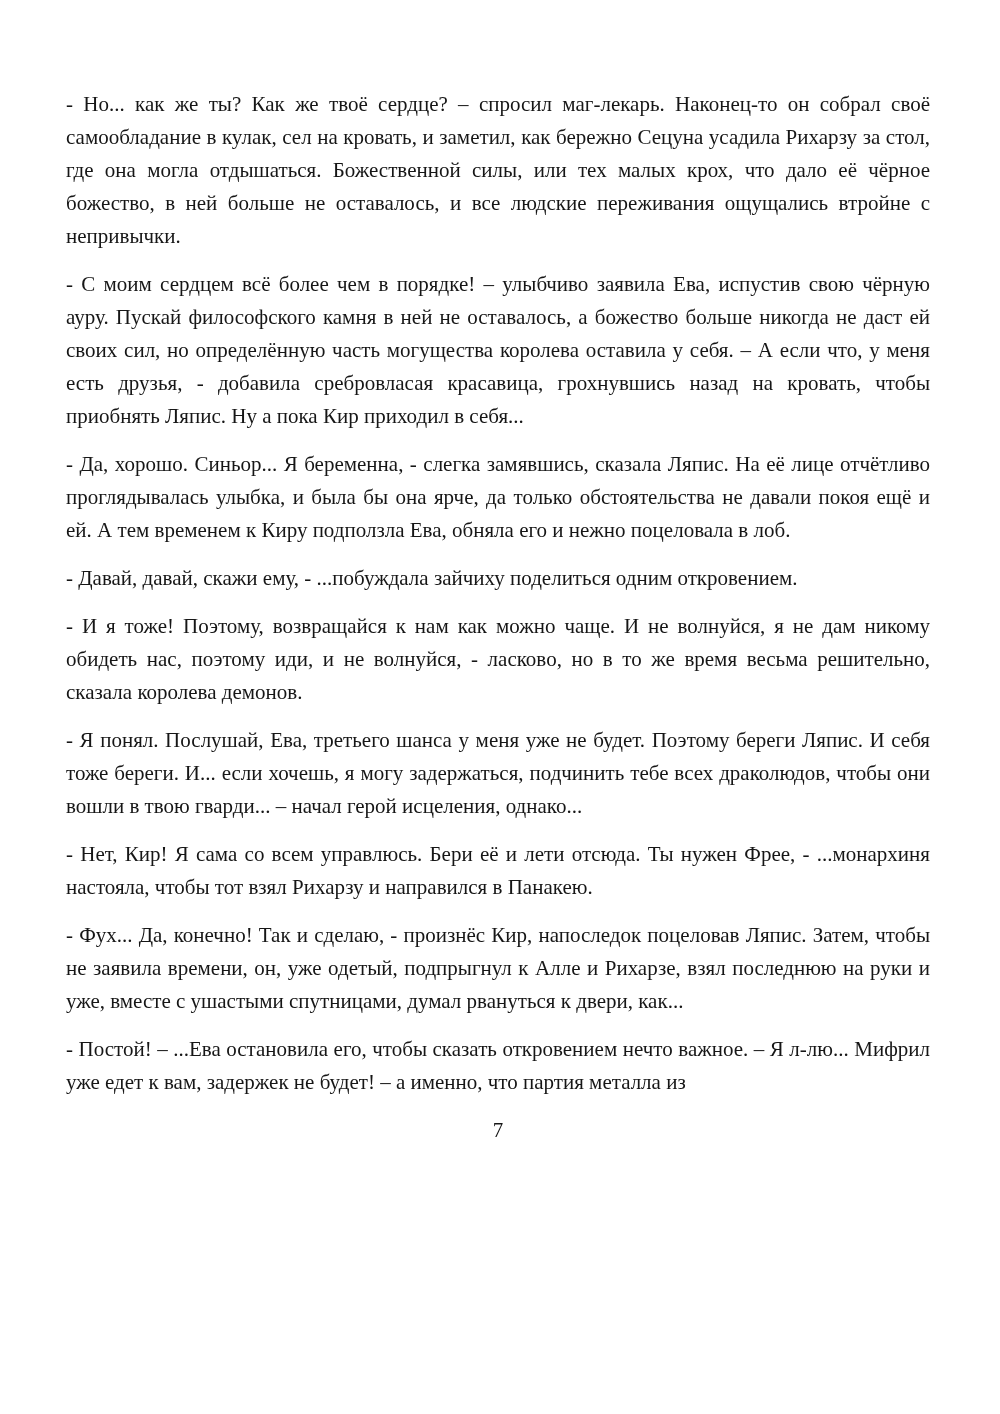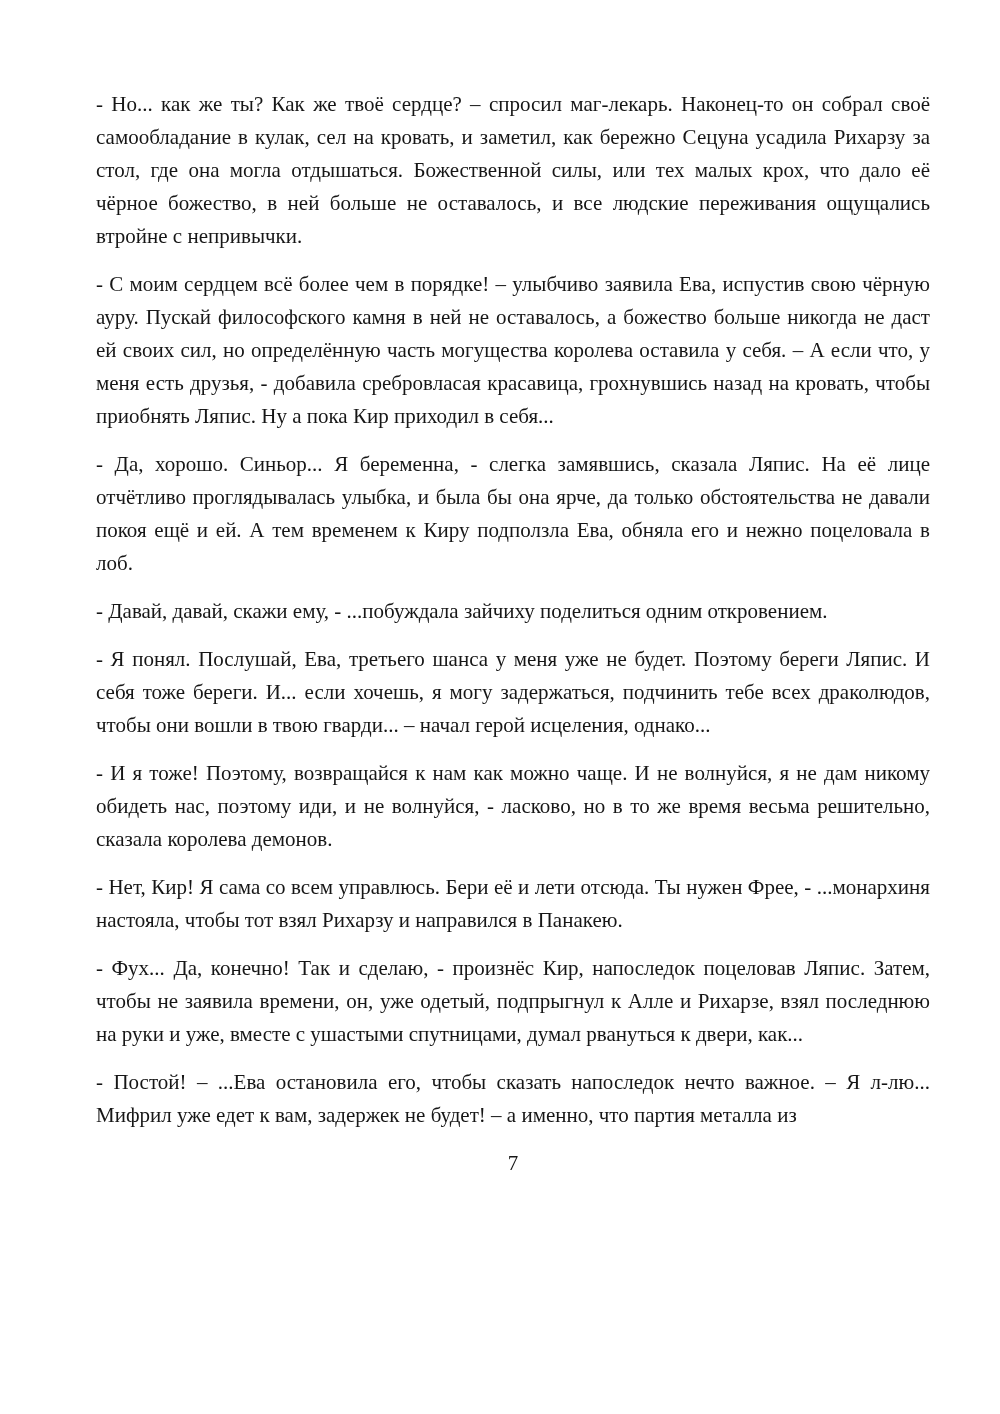--- a/index.html
+++ b/index.html
@@ -10,21 +10,21 @@
   body {
     width: 1000px;
     height: 1414px;
     overflow: hidden;
   }
   .page {
     box-sizing: border-box;
     width: 1000px;
     height: 1414px;
     background: #ffffff;
-    padding: 88px 70px 0 96px;
+    padding: 88px 70px 0 66px;
     font-family: "Liberation Serif", "DejaVu Serif", serif;
     font-size: 21px;
     line-height: 33px;
     color: #161616;
   }
   .text-block p {
     margin: 0 0 15px 0;
     text-align: justify;
     text-justify: inter-word;
   }
@@ -37,20 +37,20 @@
 </style>
 </head>
 <body>
 
 <div class="page">
   <div class="text-block">
     <p>- Но... как же ты? Как же твоё сердце? – спросил маг-лекарь. Наконец-то он собрал своё самообладание в кулак, сел на кровать, и заметил, как бережно Сецуна усадила Рихарзу за стол, где она могла отдышаться. Божественной силы, или тех малых крох, что дало её чёрное божество, в ней больше не оставалось, и все людские переживания ощущались втройне с непривычки.</p>
     <p>- С моим сердцем всё более чем в порядке! – улыбчиво заявила Ева, испустив свою чёрную ауру. Пускай философского камня в ней не оставалось, а божество больше никогда не даст ей своих сил, но определённую часть могущества королева оставила у себя. – А если что, у меня есть друзья, - добавила сребровласая красавица, грохнувшись назад на кровать, чтобы приобнять Ляпис. Ну а пока Кир приходил в себя...</p>
     <p>- Да, хорошо. Синьор... Я беременна, - слегка замявшись, сказала Ляпис. На её лице отчётливо проглядывалась улыбка, и была бы она ярче, да только обстоятельства не давали покоя ещё и ей. А тем временем к Киру подползла Ева, обняла его и нежно поцеловала в лоб.</p>
     <p>- Давай, давай, скажи ему, - ...побуждала зайчиху поделиться одним откровением.</p>
+    <p>- И я тоже! Поэтому, возвращайся к нам как можно чаще. И не волнуйся, я не дам никому обидеть нас, поэтому иди, и не волнуйся, - ласково, но в то же время весьма решительно, сказала королева демонов.</p>
     <p>- Я понял. Послушай, Ева, третьего шанса у меня уже не будет. Поэтому береги Ляпис. И себя тоже береги. И... если хочешь, я могу задержаться, подчинить тебе всех драколюдов, чтобы они вошли в твою гварди... – начал герой исцеления, однако...</p>
-    <p>- И я тоже! Поэтому, возвращайся к нам как можно чаще. И не волнуйся, я не дам никому обидеть нас, поэтому иди, и не волнуйся, - ласково, но в то же время весьма решительно, сказала королева демонов.</p>
     <p>- Нет, Кир! Я сама со всем управлюсь. Бери её и лети отсюда. Ты нужен Фрее, - ...монархиня настояла, чтобы тот взял Рихарзу и направился в Панакею.</p>
     <p>- Фух... Да, конечно! Так и сделаю, - произнёс Кир, напоследок поцеловав Ляпис. Затем, чтобы не заявила времени, он, уже одетый, подпрыгнул к Алле и Рихарзе, взял последнюю на руки и уже, вместе с ушастыми спутницами, думал рвануться к двери, как...</p>
-    <p>- Постой! – ...Ева остановила его, чтобы сказать напоследок нечто важное. – Я л-лю... Мифрил уже едет к вам, задержек не будет! – а именно, что партия металла из</p>
+    <p>- Постой! – ...Ева остановила его, чтобы сказать откровением нечто важное. – Я л-лю... Мифрил уже едет к вам, задержек не будет! – а именно, что партия металла из</p>
   </div>
   <div class="page-number">7</div>
 </div>
 
 </body></html>

